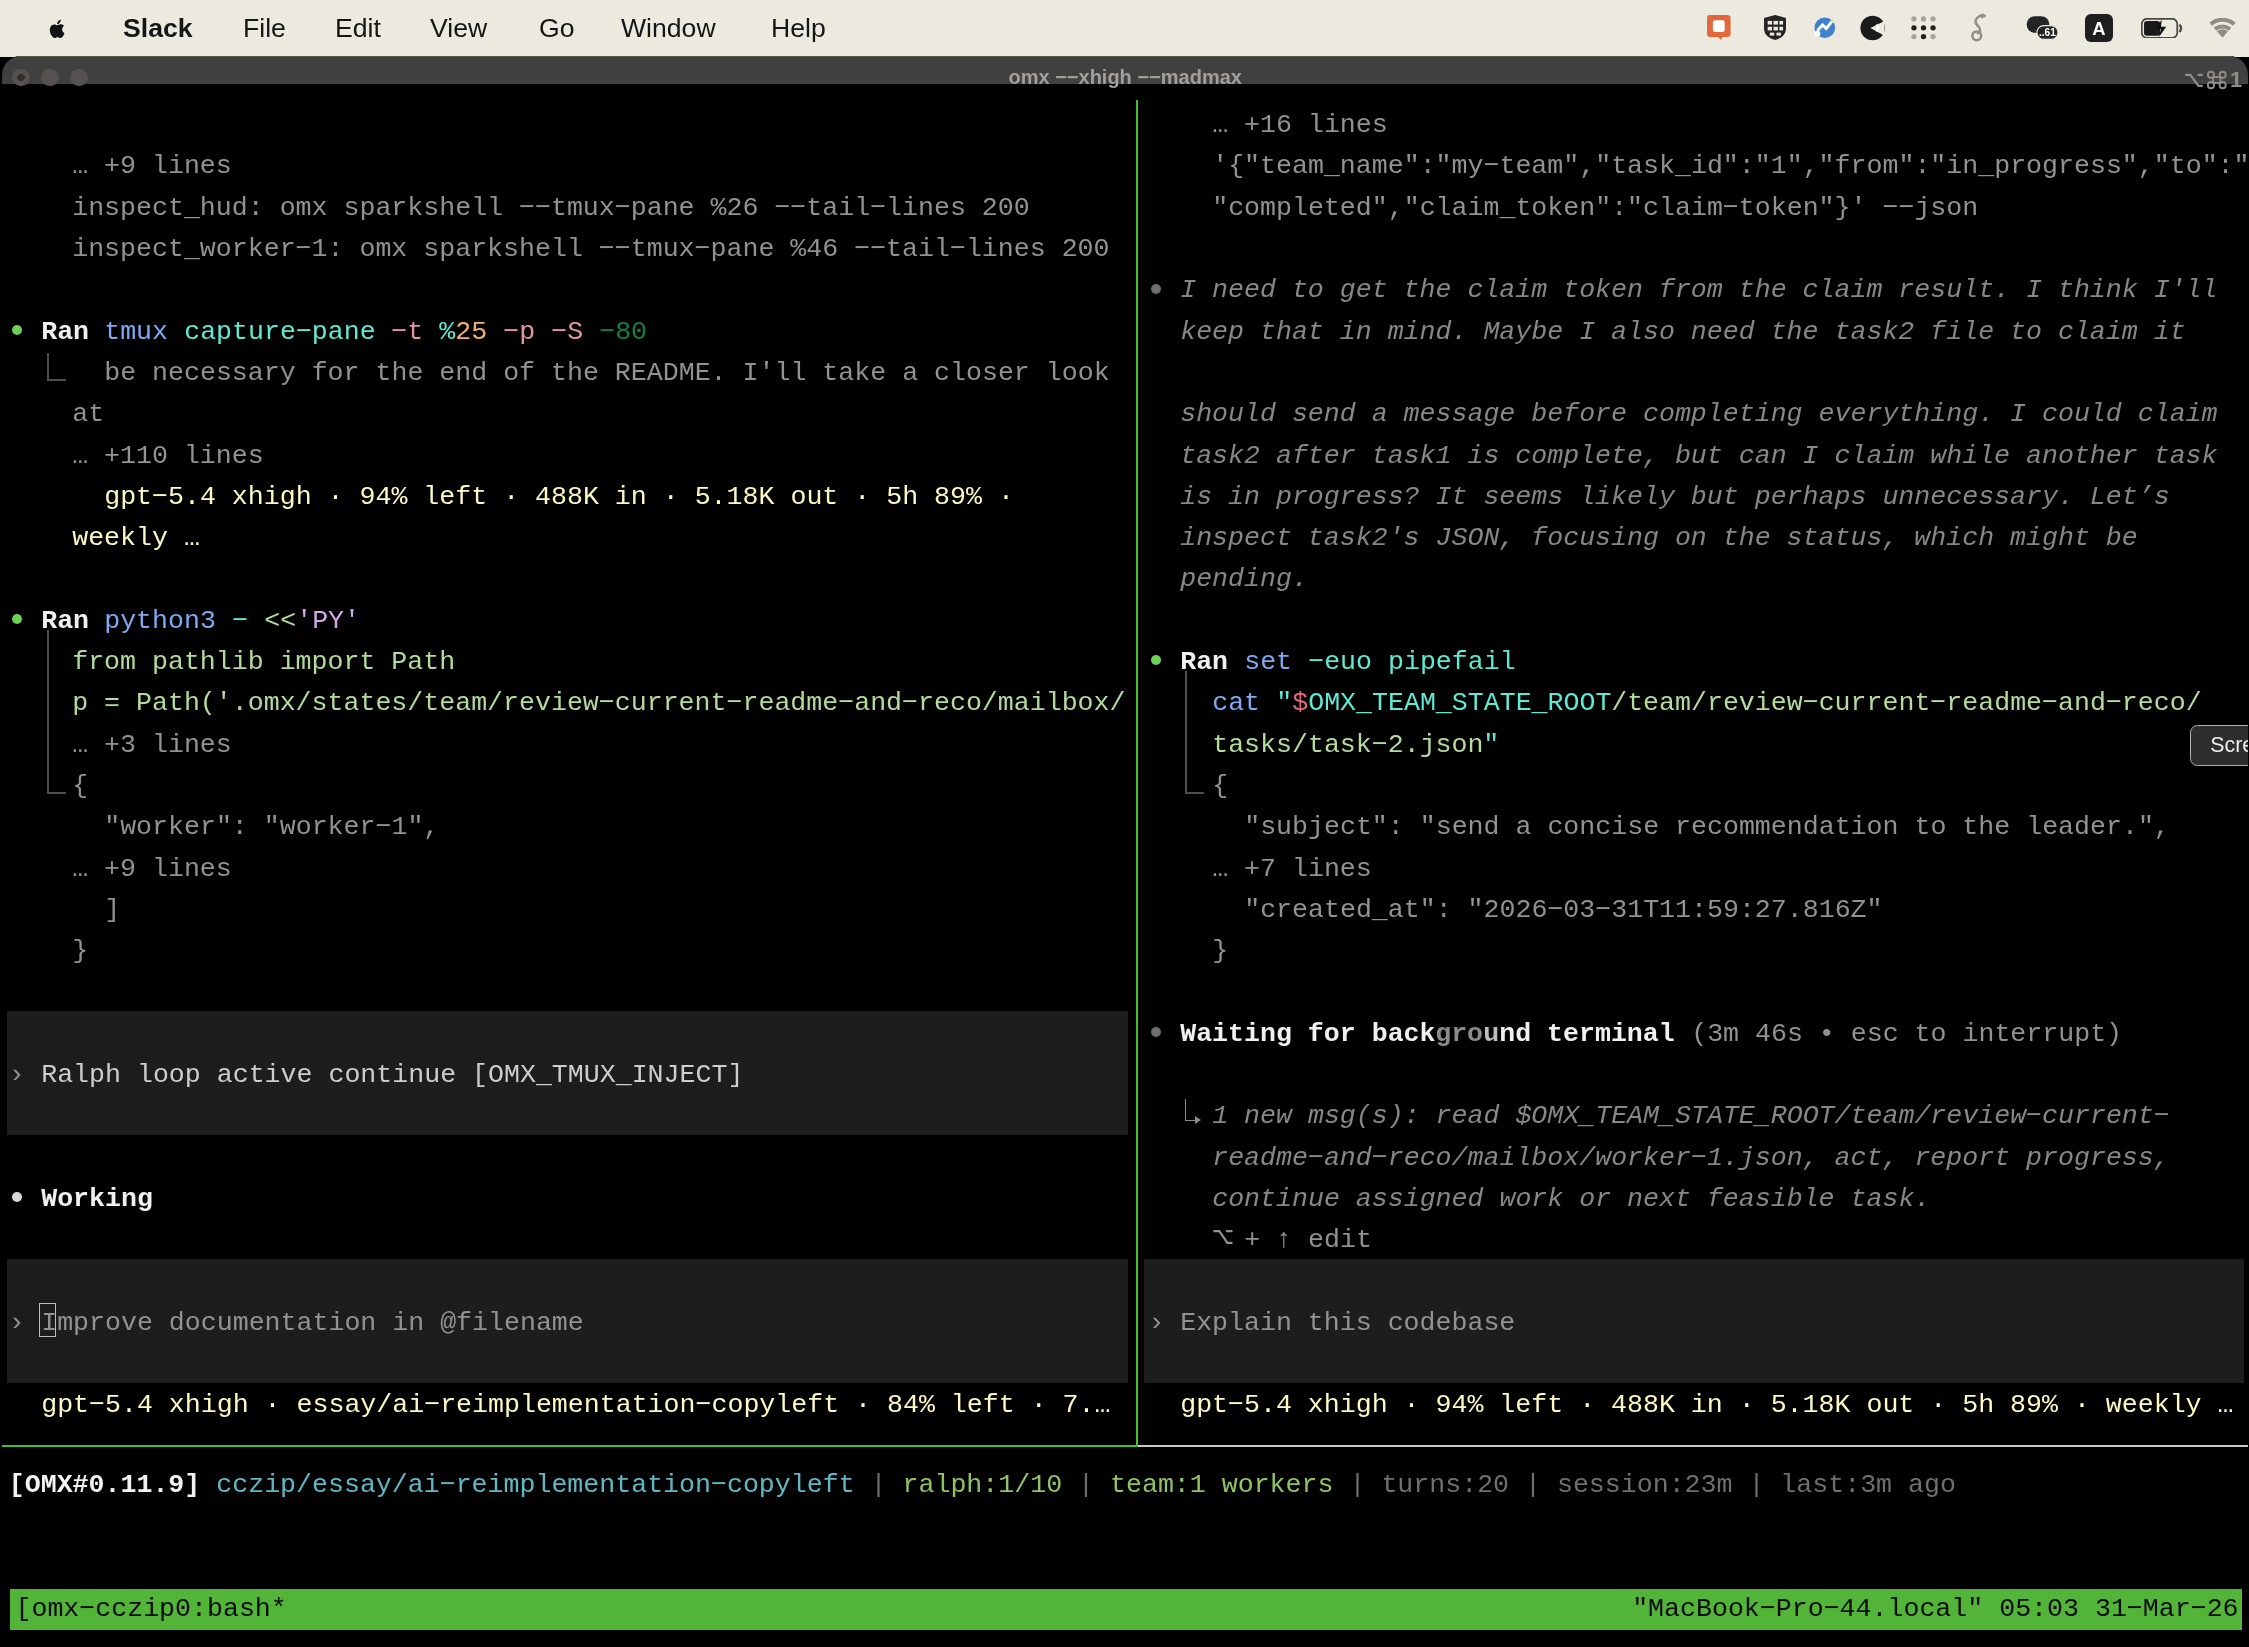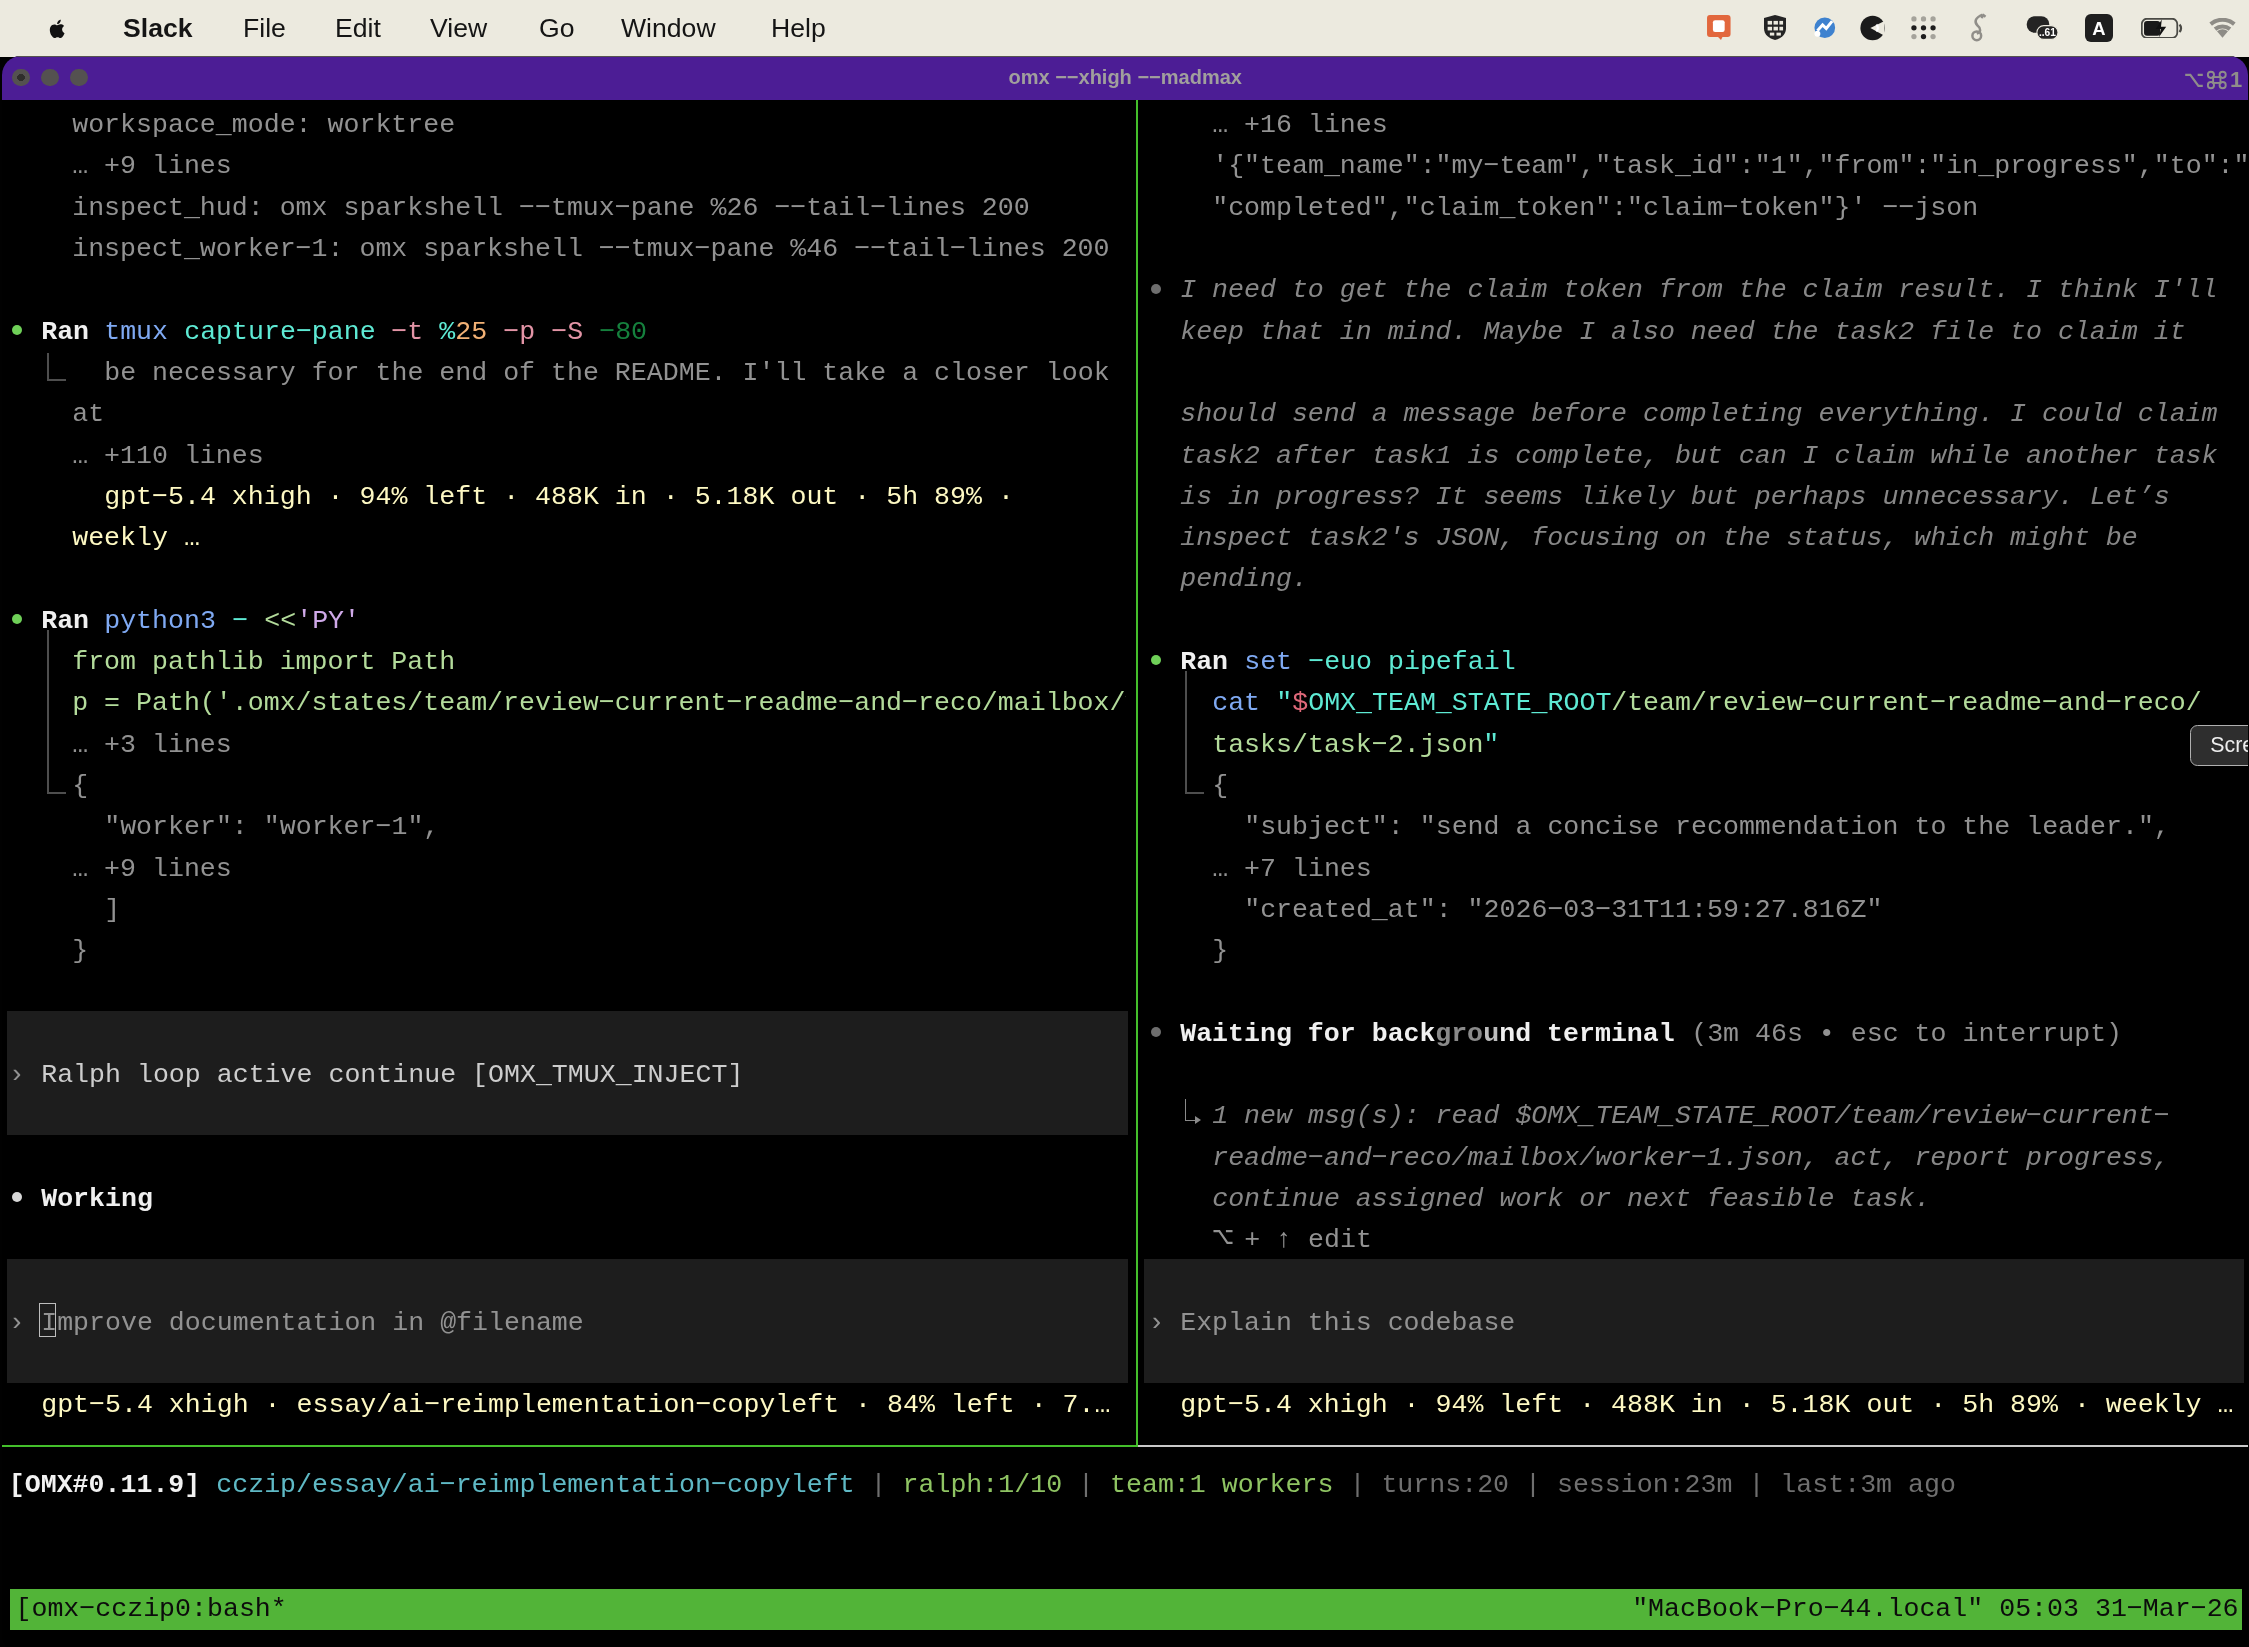--- a/index.html
+++ b/index.html
@@ -1,19 +1,19 @@
 <!DOCTYPE html>
 <html style="font-size:11.8px"><head><meta charset="utf-8"><style>
 * { margin:0; padding:0; box-sizing:border-box; }
 html,body { width:2250px; height:1648px; background:#010101; overflow:hidden; }
 body { font-family:"Liberation Sans", sans-serif; position:relative; }
 .menubar { position:absolute; left:0; top:0; width:2250px; height:57px; background:#eceadf; }
 .menubar .mi { position:absolute; top:0; height:57px; line-height:57px; font-size:26.6px; color:#151515; }
 .win { position:absolute; left:2.2px; top:56px; width:2246px; height:1597px; background:#000; border-radius:19px; overflow:hidden; }
-.tbar { position:absolute; left:0; top:0; width:100%; height:44px; background:#4c1d95; border-top:1.5px solid #56544f; }
+.tbar { position:absolute; left:0; top:0; width:100%; height:28px; background:#404040; border-top:1.5px solid #56544f; }
 .tl { position:absolute; top:11.8px; width:17.7px; height:17.7px; border-radius:50%; background:#545150; }
 .title { position:absolute; top:0; left:0; width:100%; height:44px; line-height:41px; text-align:center; color:#a19f9d; font-weight:bold; font-size:20px; }
 .content { position:absolute; left:0; top:44px; width:2246px; height:1554px; background:#000; }
 .pane { position:absolute; top:0; height:1346px; overflow:hidden; }
 .pane span { position:absolute; white-space:pre; font-family:"Liberation Mono", monospace; font-size:26.6px; line-height:41px; height:41px; }
 #pl { left:0; width:1124px; }
 #pr { left:1136px; width:1110px; }
 .g  { color:#929292; }
 .d  { color:#fef9c3; }
 .it { color:#878787; font-style:italic; }
@@ -150,21 +150,20 @@
           </g>
         </svg>
     <span style="margin-left:1.5px;">1</span>
   </div>
  </div>
  <div class="content">
   <div class="box" style="left:4.4px;top:911px;width:1121px;height:124px;"></div>
   <div class="box" style="left:4.4px;top:1159px;width:1121px;height:124px;"></div>
   <div class="box" style="left:1142px;top:1159px;width:1100px;height:124px;"></div>
   <div class="pane" id="pl">
-<span class="g" style="left:70px;top:5.2px">workspace_mode: worktree</span>
 <span class="g" style="left:70px;top:46px">… +9 lines</span>
 <span class="g" style="left:70px;top:88px">inspect_hud: omx sparkshell −−tmux−pane %26 −−tail−lines 200</span>
 <span class="g" style="left:70px;top:129px">inspect_worker−1: omx sparkshell −−tmux−pane %46 −−tail−lines 200</span>
 <span class="w" style="left:39px;top:212px">Ran</span>
 <span class="bl" style="left:102px;top:212px">tmux</span>
 <span class="pw" style="left:182px;top:212px">capture−pane</span>
 <span class="pk" style="left:389px;top:212px">−t</span>
 <span class="pw" style="left:437px;top:212px">%</span>
 <span class="or" style="left:453px;top:212px">25</span>
 <span class="pk" style="left:501px;top:212px">−p</span>

